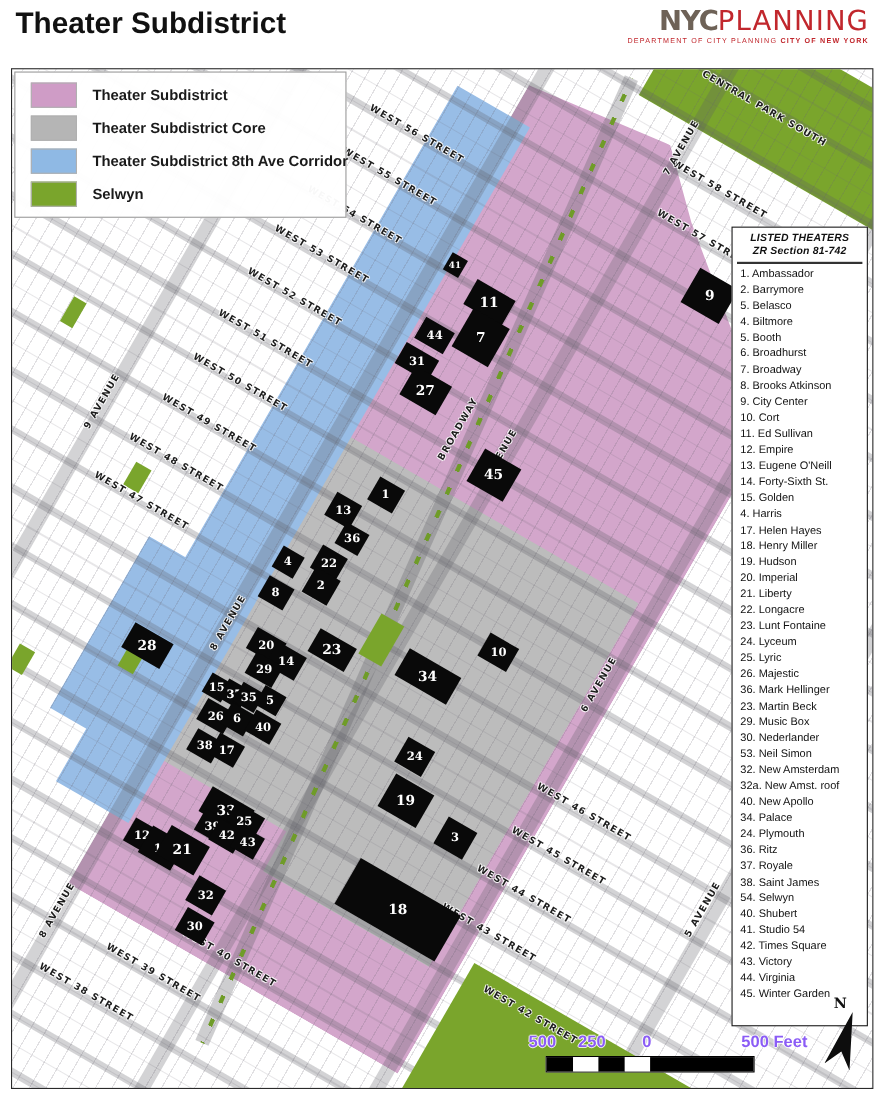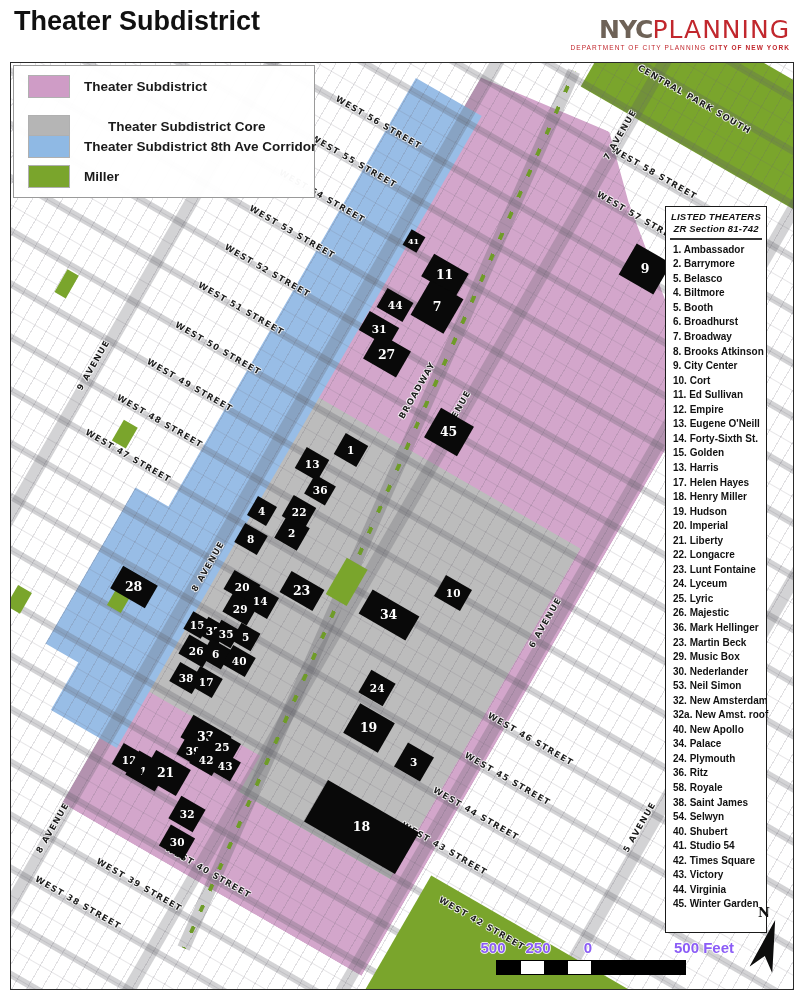--- a/index.html
+++ b/index.html
@@ -3,21 +3,21 @@
 <meta charset="utf-8">
 <style>
   html,body{margin:0;padding:0;background:#fff;width:800px;height:1002px;position:relative;
     font-family:"Liberation Sans",sans-serif;-webkit-font-smoothing:antialiased;}
   #stage{position:absolute;inset:0;width:800px;height:1002px;overflow:hidden;background:#fff;}
 
   
   .page-title{position:absolute;left:14px;top:6px;font-size:27px;font-weight:bold;color:#111;
     font-family:"Liberation Sans",sans-serif;letter-spacing:0px;}
   .logo{position:absolute;right:10px;top:6px;text-align:right;line-height:1;}
-  .logo-row{font-size:25px;letter-spacing:0;white-space:nowrap;margin-top:11px;}
+  .logo-row{font-size:25px;letter-spacing:0;white-space:nowrap;}
   .logo-nyc{font-weight:bold;color:#6e6257;font-family:"DejaVu Sans",sans-serif;letter-spacing:-1px;}
   .logo-planning{color:#c1272d;font-family:"DejaVu Sans",sans-serif;font-weight:normal;letter-spacing:1px;}
   .logo-tagline{font-size:6.5px;color:#c1272d;letter-spacing:1.1px;margin-top:3px;white-space:nowrap;}
   .logo-tagline b{font-weight:bold;}
 
   
   #map-frame{position:absolute;left:10px;top:62px;width:782px;height:926px;border:1px solid #2a2a2a;
     overflow:hidden;background:#fff;}
 
   #rotated-map{position:absolute;left:-509px;top:-437px;width:1800px;height:1800px;
@@ -51,27 +51,27 @@
     font-weight:bold;line-height:1;}
 
   
   #legend{position:absolute;left:2px;top:2px;width:300px;height:131px;background:rgba(255,255,255,0.97);
     border:1px solid #9a9a9a;z-index:10;}
   .legend-row{position:absolute;left:14px;height:22px;display:flex;align-items:center;}
   .legend-swatch{width:40px;height:21px;border:1px solid #b0b0b0;margin-right:14px;flex:0 0 auto;}
   .legend-label{font-size:13.5px;font-weight:bold;color:#1a1a1a;white-space:nowrap;}
 
   
-  #theater-panel{position:absolute;left:654px;top:143px;width:102px;height:727px;background:#fff;
+  #theater-panel{position:absolute;left:654px;top:143px;width:124px;height:727px;background:#fff;
     border:1.5px solid #1a1a1a;z-index:10;box-sizing:border-box;padding:4px 0 0 0;}
   .panel-title{font-size:9.5px;font-weight:bold;font-style:italic;text-align:center;color:#111;
     letter-spacing:0.2px;line-height:1.25;}
   .panel-rule{height:0;border-bottom:2.5px solid #333;margin:3px 4px 3px 4px;}
   #theater-list{padding-left:7px;}
-  .theater-row{font-size:10px;font-weight:bold;color:#111;line-height:14.55px;white-space:nowrap;}
+  .theater-row{font-size:10px;font-weight:normal;color:#111;line-height:14.55px;white-space:nowrap;}
 
   
   #scale{position:absolute;left:0;top:0;z-index:11;}
   .scale-label{position:absolute;top:876px;transform:translateX(-50%);font-size:15px;font-weight:bold;color:#8b5cf6;
     text-shadow:-1px 0 0 rgba(255,255,255,.8),1px 0 0 rgba(255,255,255,.8),0 -1px 0 rgba(255,255,255,.8),0 1px 0 rgba(255,255,255,.8);white-space:nowrap;}
   #scale-bar{position:absolute;left:485px;top:897px;width:188px;height:13px;border:1px solid #000;display:flex;z-index:11;background:#fff;}
   .scale-seg{height:100%;}
 
   
   #north-arrow{position:absolute;left:740px;top:856px;width:34px;height:52px;background:#0d0d0d;
@@ -296,31 +296,31 @@
         <div class="marker" style="left: 152px; top: 767px; width: 28px; height: 24px;">
           <span style="font-size: 10.5px;">30</span>
         </div>
       </div>
 
     <div id="legend">
       <div class="legend-row" style="top:9px;">
         <span class="legend-swatch" style="background: rgb(207, 156, 198);"></span>
         <span class="legend-label">Theater Subdistrict</span>
       </div>
-      <div class="legend-row" style="top:49px;gap:24px;">
+      <div class="legend-row" style="top:39px;">
         <span class="legend-swatch" style="background: rgb(181, 181, 181);"></span>
         <span class="legend-label">Theater Subdistrict Core</span>
       </div>
       <div class="legend-row" style="top:69px;">
         <span class="legend-swatch" style="background: rgb(143, 185, 228);"></span>
         <span class="legend-label">Theater Subdistrict 8th Ave Corridor</span>
       </div>
       <div class="legend-row" style="top:99px;">
         <span class="legend-swatch" style="background: rgb(122, 165, 44);"></span>
-        <span class="legend-label">Miller</span>
+        <span class="legend-label">Selwyn</span>
       </div>
     </div>
 
     <div id="theater-panel">
       <div class="panel-title">LISTED THEATERS</div>
       <div class="panel-title">ZR Section 81-742</div>
       <div class="panel-rule"></div>
       <div id="theater-list">
           <div class="theater-row">1. Ambassador</div>
           <div class="theater-row">2. Barrymore</div>
@@ -330,21 +330,21 @@
           <div class="theater-row">6. Broadhurst</div>
           <div class="theater-row">7. Broadway</div>
           <div class="theater-row">8. Brooks Atkinson</div>
           <div class="theater-row">9. City Center</div>
           <div class="theater-row">10. Cort</div>
           <div class="theater-row">11. Ed Sullivan</div>
           <div class="theater-row">12. Empire</div>
           <div class="theater-row">13. Eugene O'Neill</div>
           <div class="theater-row">14. Forty-Sixth St.</div>
           <div class="theater-row">15. Golden</div>
-          <div class="theater-row">13. Harris</div>
+          <div class="theater-row">4. Harris</div>
           <div class="theater-row">17. Helen Hayes</div>
           <div class="theater-row">18. Henry Miller</div>
           <div class="theater-row">19. Hudson</div>
           <div class="theater-row">20. Imperial</div>
           <div class="theater-row">21. Liberty</div>
           <div class="theater-row">22. Longacre</div>
           <div class="theater-row">23. Lunt Fontaine</div>
           <div class="theater-row">24. Lyceum</div>
           <div class="theater-row">25. Lyric</div>
           <div class="theater-row">26. Majestic</div>
@@ -352,21 +352,21 @@
           <div class="theater-row">23. Martin Beck</div>
           <div class="theater-row">29. Music Box</div>
           <div class="theater-row">30. Nederlander</div>
           <div class="theater-row">53. Neil Simon</div>
           <div class="theater-row">32. New Amsterdam</div>
           <div class="theater-row">32a. New Amst. roof</div>
           <div class="theater-row">40. New Apollo</div>
           <div class="theater-row">34. Palace</div>
           <div class="theater-row">24. Plymouth</div>
           <div class="theater-row">36. Ritz</div>
-          <div class="theater-row">58. Royale</div>
+          <div class="theater-row">37. Royale</div>
           <div class="theater-row">38. Saint James</div>
           <div class="theater-row">54. Selwyn</div>
           <div class="theater-row">40. Shubert</div>
           <div class="theater-row">41. Studio 54</div>
           <div class="theater-row">42. Times Square</div>
           <div class="theater-row">43. Victory</div>
           <div class="theater-row">44. Virginia</div>
           <div class="theater-row">45. Winter Garden</div>
         </div>
     </div>

